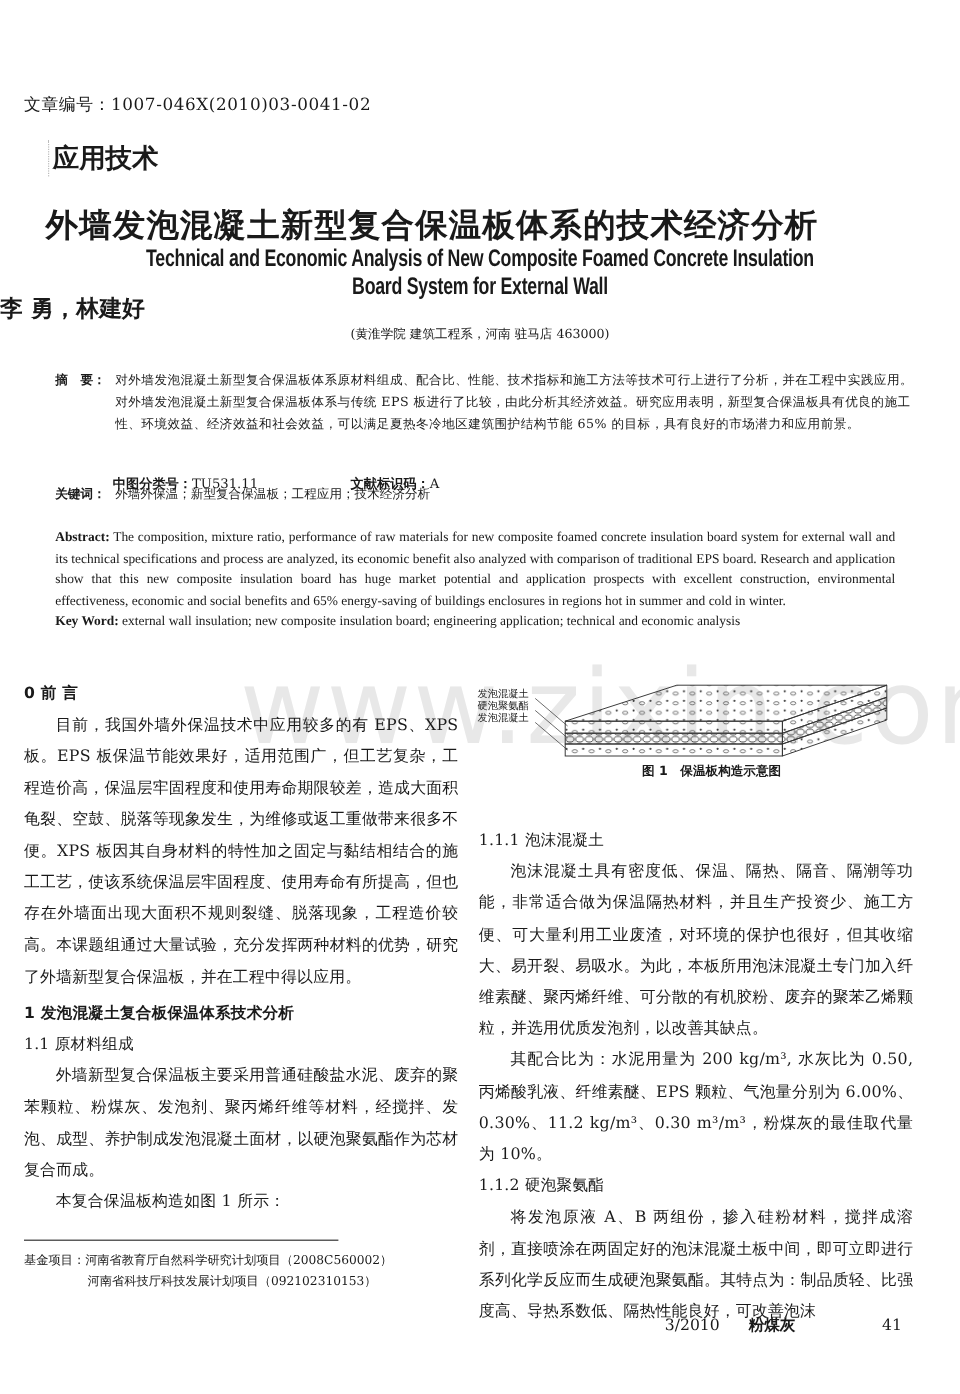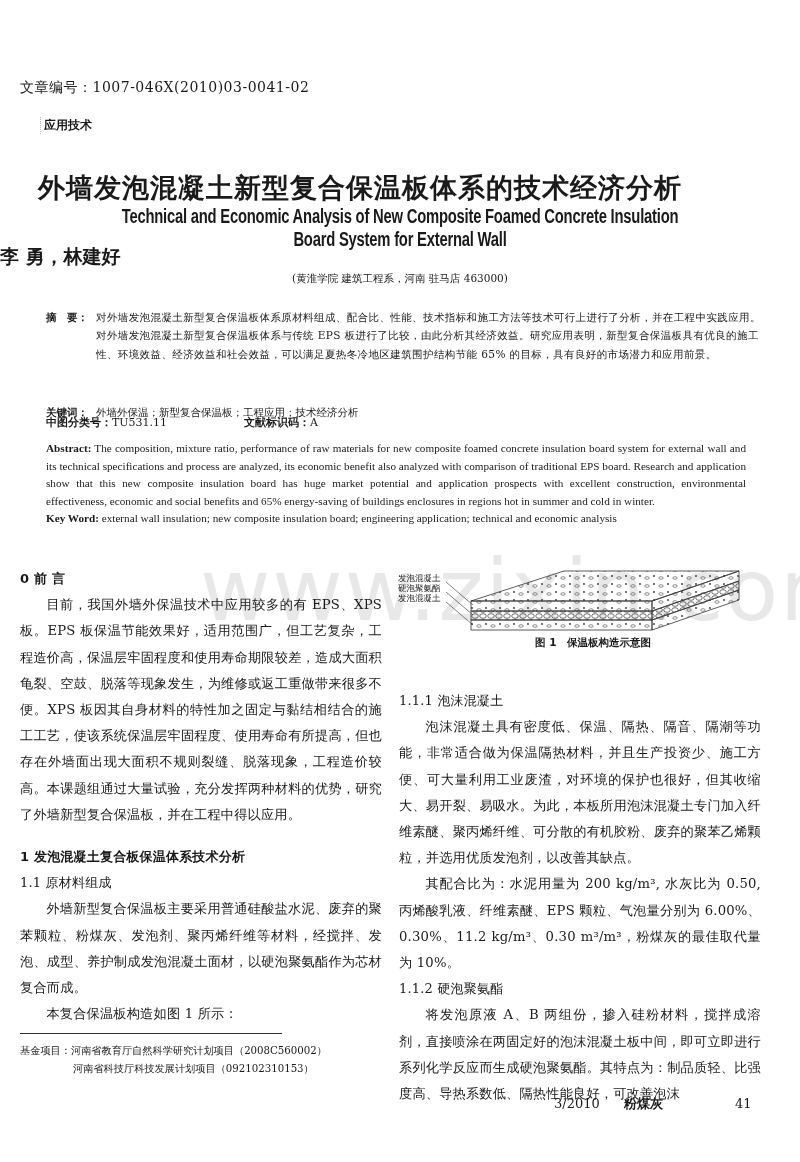--- a/index.html
+++ b/index.html
@@ -2,36 +2,36 @@
 <html><head>
 <meta charset="utf-8">
 <style>
   html, body { margin:0; padding:0; background:#ffffff; }
   body { width:800px; height:1162px; position:relative; overflow:hidden; color:#1a1a1a;
          font-family:"DejaVu Serif", serif; }
   .abs { position:absolute; }
   .serif { font-family:"Liberation Serif", "DejaVu Serif", serif; }
 
   #article-no { left:20px; top:79px; font-size:14px; letter-spacing:0.5px; }
-  #column-tag { left:40px; top:117px; font-size:12px; font-weight:bold; padding:0 3px;
+  #column-tag { left:40px; top:117px; font-size:22px; font-weight:bold; padding:0 3px;
                 border-left:1px dotted #bbb; font-family:Liberation Serif, serif; }
   #title-cn { left:0; width:720px; top:170px; text-align:center; font-size:27px; font-weight:bold;
               font-family:"DejaVu Sans", sans-serif; letter-spacing:1px; }
   #title-en { left:0; width:800px; top:205px; text-align:center; font-size:20px; font-weight:bold;
               font-family:"Liberation Sans", sans-serif; transform:scaleX(0.74); transform-origin:center; letter-spacing:-0.3px; }
   #authors { left:0; width:800px; top:244px; text-align:left; font-size:19px; font-weight:bold;
              font-family:"DejaVu Sans", sans-serif; }
   #affil { left:0; width:800px; top:272px; text-align:center; font-size:10.5px; }
 
   .abs-row { position:absolute; left:46px; font-size:10.5px; line-height:18px; }
   .abs-label { font-weight:bold; font-family:"DejaVu Sans", sans-serif; display:inline-block; width:50px; }
   .abs-body { position:absolute; left:96px; width:670px; font-size:10.5px; line-height:18.3px; top:308px; letter-spacing:0.4px; }
   #abstract-label { top:308px; }
   #keywords-row { top:403px; }
-  #cls-row { top:414px; font-size:11px; }
+  #cls-row { top:395px; font-size:11px;margin-left:48px; }
   #cls-row b { font-family:"DejaVu Sans", sans-serif; }
 
   #en-abstract { left:46px; width:700px; top:440px; font-size:11.2px; line-height:17.6px; text-align:justify; }
   #en-abstract b { font-weight:bold; }
 
   .col { position:absolute; font-size:13.2px; line-height:26.2px; text-align:justify; letter-spacing:0.2px; }
   .sec-h { font-size:13px; font-weight:bold; font-family:"DejaVu Sans", sans-serif; }
   .subsec-h { font-size:13px; }
   .indent { text-indent:2em; }
 
@@ -87,21 +87,21 @@
 <div id="en-abstract" class="abs front serif">
   <b>Abstract:</b>
   <span>The composition, mixture ratio, performance of raw materials for new composite foamed concrete insulation board system for external wall and its technical specifications and process are analyzed, its economic benefit also analyzed with comparison of traditional EPS board. Research and application show that this new composite insulation board has huge market potential and application prospects with excellent construction, environmental effectiveness, economic and social benefits and 65% energy-saving of buildings enclosures in regions hot in summer and cold in winter.</span><br>
   <b>Key Word:</b>
   <span>external wall insulation; new composite insulation board;  engineering application; technical and economic analysis</span>
 </div>
 
 <div id="left-col" class="col front">
   <div class="sec-h">0 前 言</div>
   <div class="indent">目前，我国外墙外保温技术中应用较多的有 EPS、XPS 板。EPS 板保温节能效果好，适用范围广，但工艺复杂，工程造价高，保温层牢固程度和使用寿命期限较差，造成大面积龟裂、空鼓、脱落等现象发生，为维修或返工重做带来很多不便。XPS 板因其自身材料的特性加之固定与黏结相结合的施工工艺，使该系统保温层牢固程度、使用寿命有所提高，但也存在外墙面出现大面积不规则裂缝、脱落现象，工程造价较高。本课题组通过大量试验，充分发挥两种材料的优势，研究了外墙新型复合保温板，并在工程中得以应用。</div>
-  <div class="sec-h" style="margin-top:16px">1 发泡混凝土复合板保温体系技术分析</div>
+  <div class="sec-h" style="margin-top:4px">1 发泡混凝土复合板保温体系技术分析</div>
   <div class="subsec-h">1.1 原材料组成</div>
   <div class="indent">外墙新型复合保温板主要采用普通硅酸盐水泥、废弃的聚苯颗粒、粉煤灰、发泡剂、聚丙烯纤维等材料，经搅拌、发泡、成型、养护制成发泡混凝土面材，以硬泡聚氨酯作为芯材复合而成。</div>
   <div class="indent">本复合保温板构造如图 1 所示：</div>
 </div>
 
 <svg id="figure" class="front" style="position:absolute" viewBox="0 0 390 100">
   <defs>
     <pattern id="dots" width="14" height="8" patternUnits="userSpaceOnUse">
       <circle cx="3" cy="3" r="0.9" fill="#333"></circle>
       <ellipse cx="10" cy="5" rx="2.2" ry="1.3" fill="none" stroke="#444" stroke-width="0.6"></ellipse>

